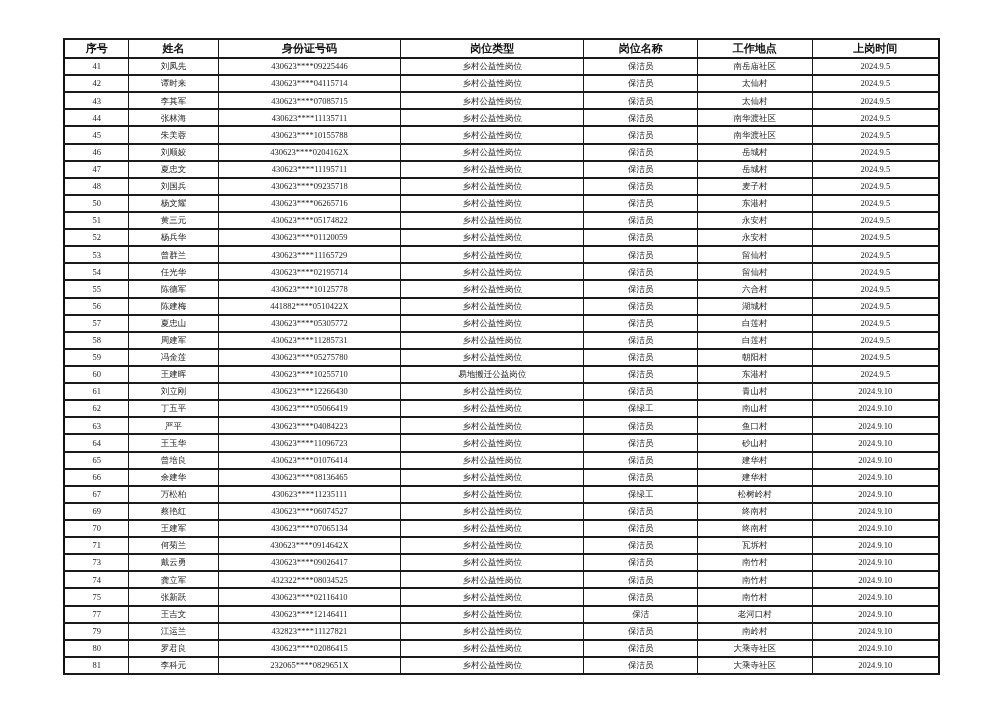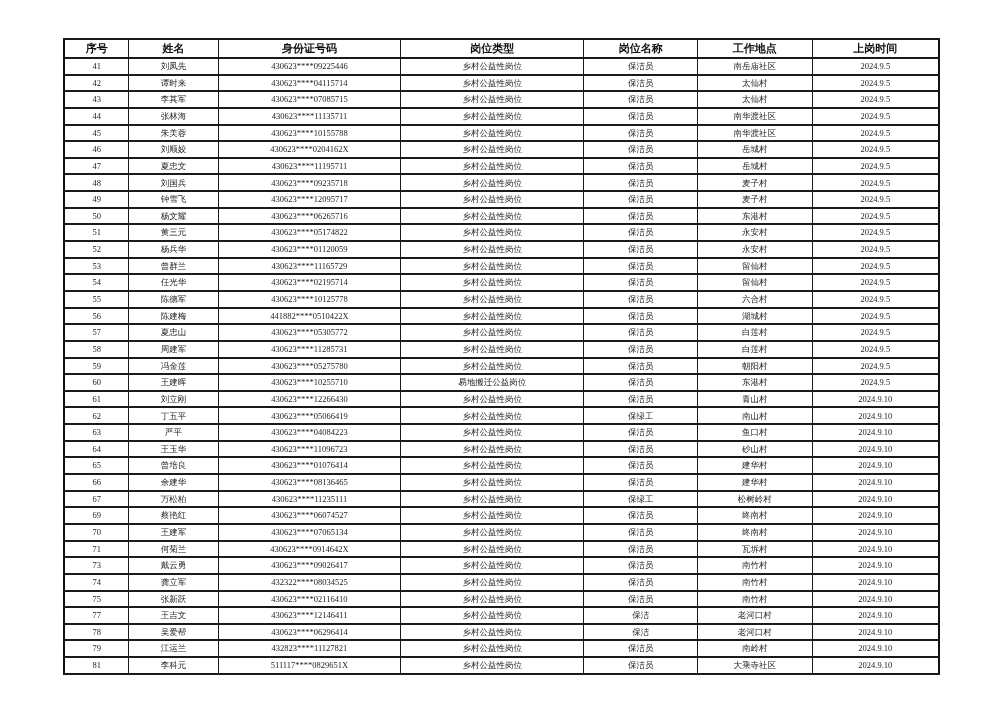--- a/index.html
+++ b/index.html
@@ -145,29 +145,20 @@
         <tr>
           <td>48</td>
           <td>刘国兵</td>
           <td>430623****09235718</td>
           <td>乡村公益性岗位</td>
           <td>保洁员</td>
           <td>麦子村</td>
           <td>2024.9.5</td>
         </tr>
         <tr>
-          <td>49</td>
-          <td>钟雪飞</td>
-          <td>430623****12095717</td>
-          <td>乡村公益性岗位</td>
-          <td>保洁员</td>
-          <td>麦子村</td>
-          <td>2024.9.5</td>
-        </tr>
-        <tr>
           <td>50</td>
           <td>杨文耀</td>
           <td>430623****06265716</td>
           <td>乡村公益性岗位</td>
           <td>保洁员</td>
           <td>东港村</td>
           <td>2024.9.5</td>
         </tr>
         <tr>
           <td>51</td>
@@ -379,41 +370,41 @@
         <tr>
           <td>77</td>
           <td>王吉文</td>
           <td>430623****12146411</td>
           <td>乡村公益性岗位</td>
           <td>保洁</td>
           <td>老河口村</td>
           <td>2024.9.10</td>
         </tr>
         <tr>
-          <td>78</td>
-          <td>吴爱帮</td>
-          <td>430623****06296414</td>
-          <td>乡村公益性岗位</td>
-          <td>保洁</td>
-          <td>老河口村</td>
-          <td>2024.9.10</td>
-        </tr>
-        <tr>
           <td>79</td>
           <td>江运兰</td>
           <td>432823****11127821</td>
           <td>乡村公益性岗位</td>
           <td>保洁员</td>
           <td>南岭村</td>
           <td>2024.9.10</td>
         </tr>
         <tr>
+          <td>80</td>
+          <td>罗君良</td>
+          <td>430623****02086415</td>
+          <td>乡村公益性岗位</td>
+          <td>保洁员</td>
+          <td>大乘寺社区</td>
+          <td>2024.9.10</td>
+        </tr>
+        <tr>
           <td>81</td>
           <td>李科元</td>
-          <td>511117****0829651X</td>
+          <td>232065****0829651X</td>
           <td>乡村公益性岗位</td>
           <td>保洁员</td>
           <td>大乘寺社区</td>
           <td>2024.9.10</td>
         </tr>
       </tbody>
   </table>
 </div>
 
 </body></html>

